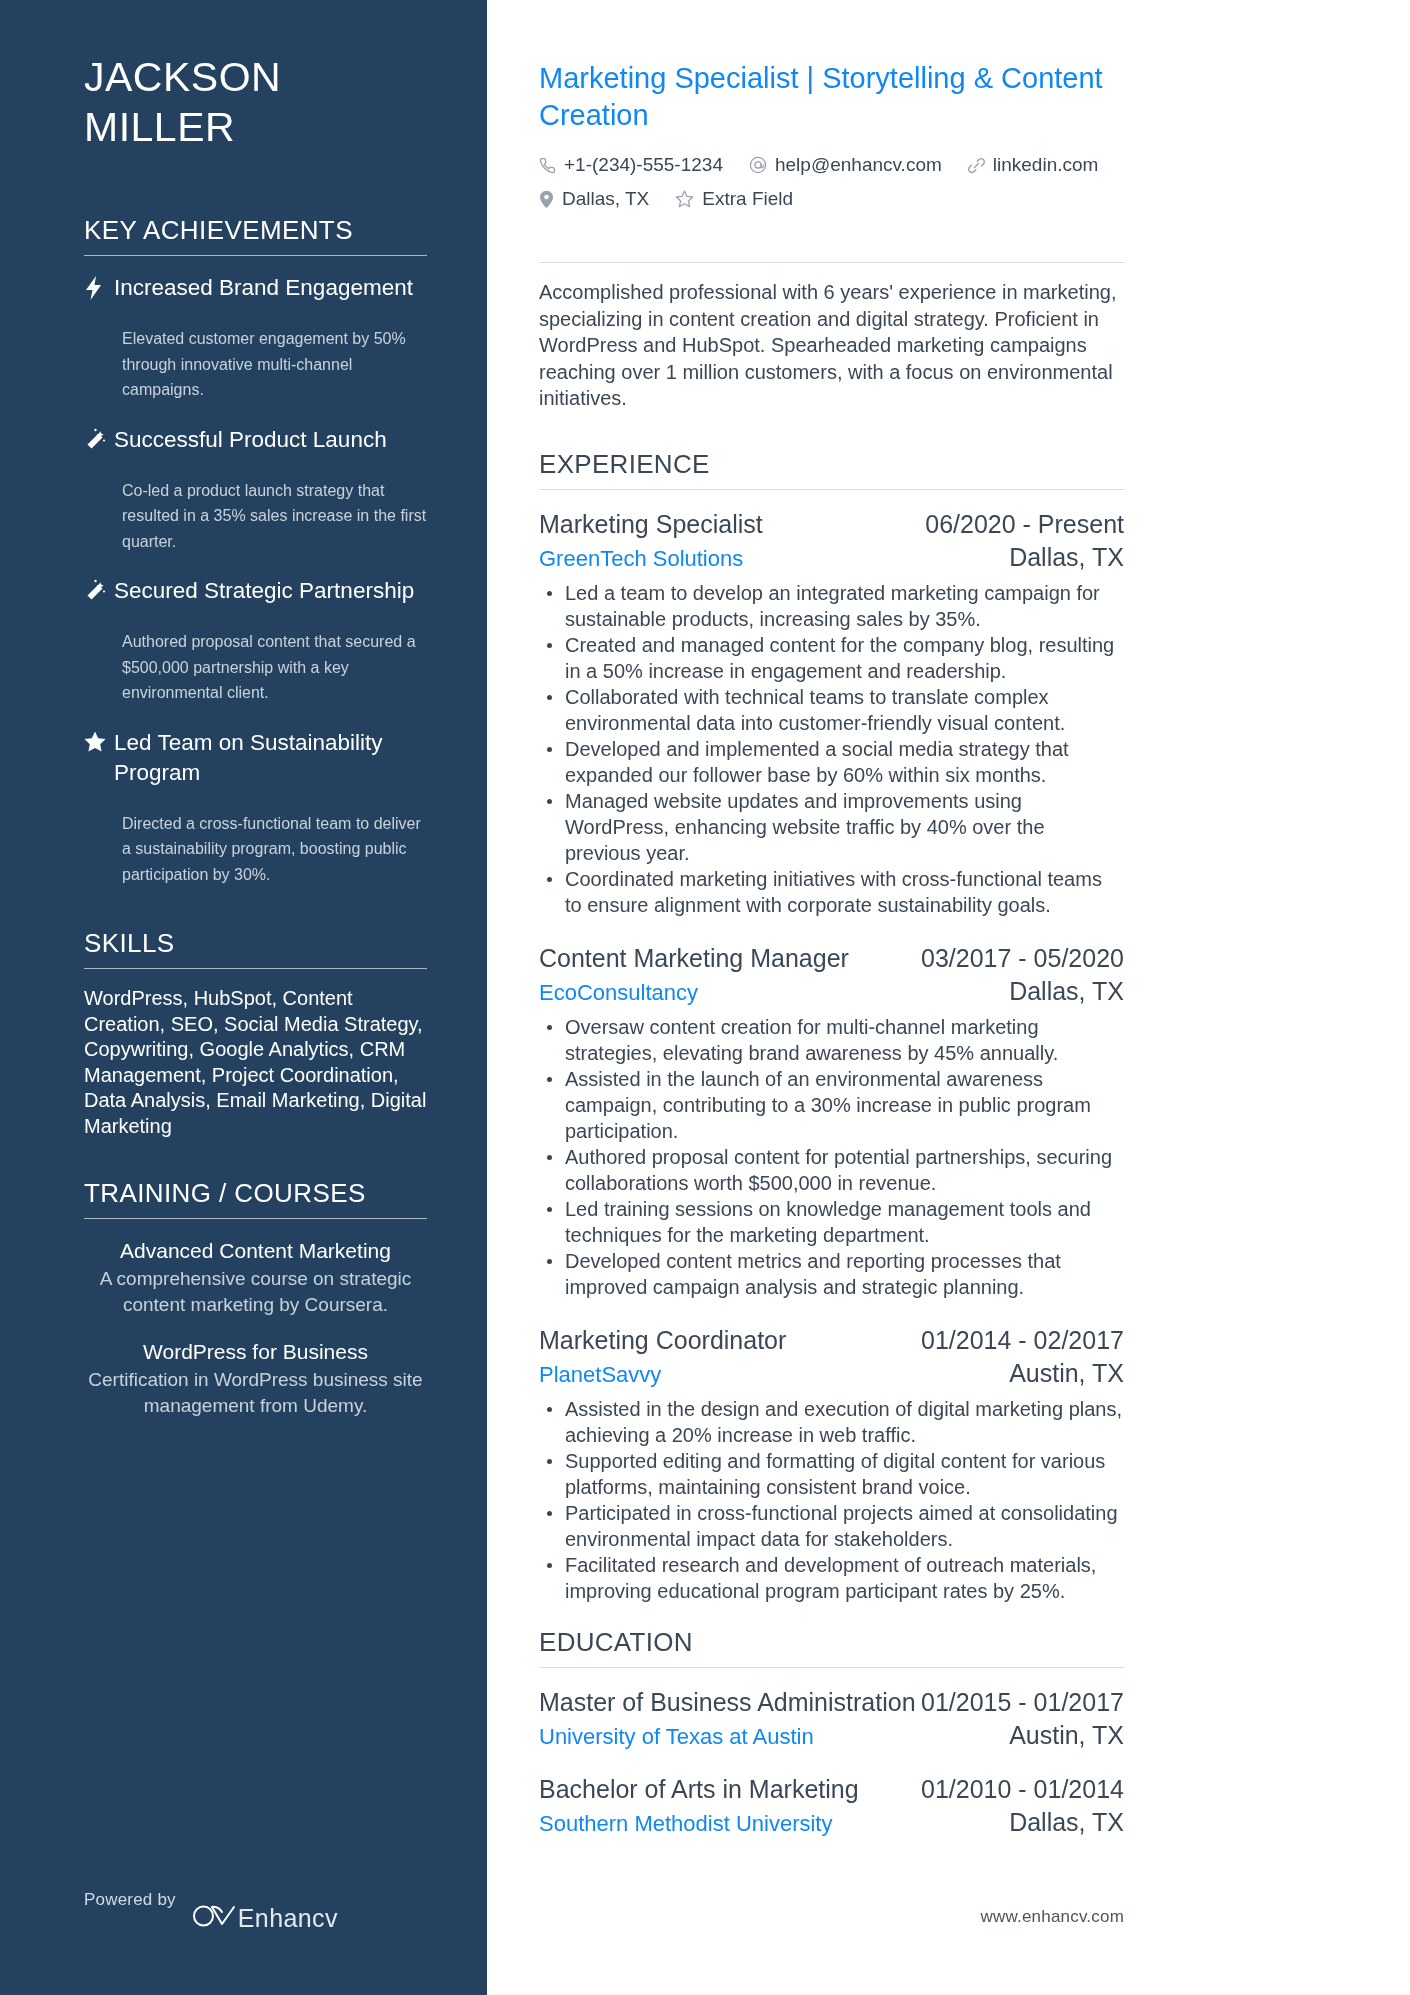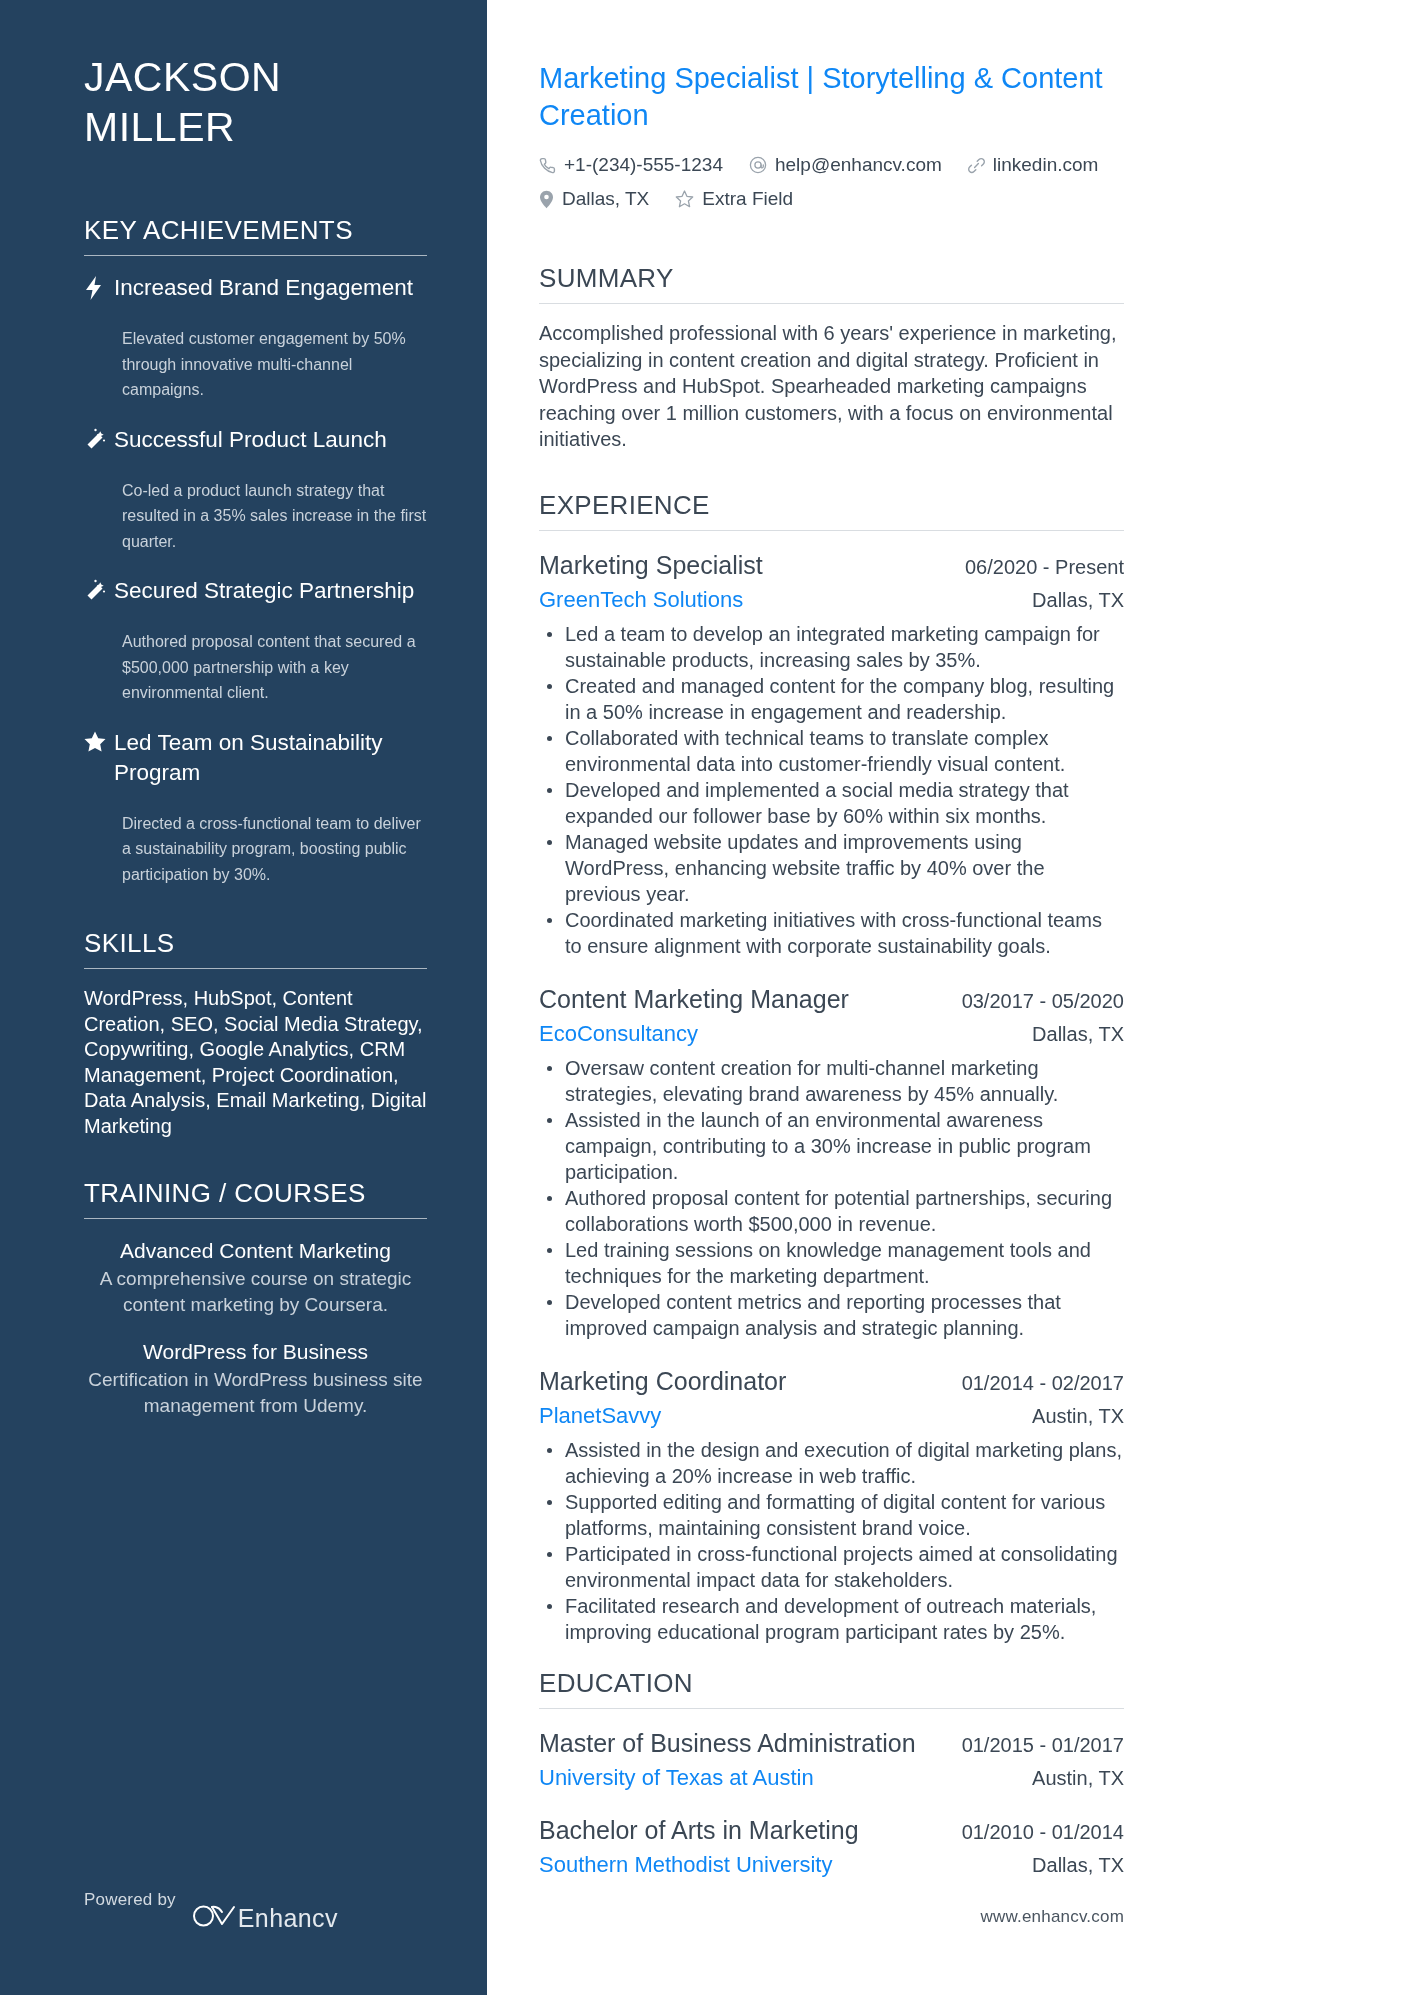--- a/index.html
+++ b/index.html
@@ -200,21 +200,21 @@
     align-items: baseline;
     gap: 4px;
   }
   .entry-title {
     font-size: 25px;
     line-height: 36px;
     color: #3b4754;
     font-weight: 400;
   }
   .entry-meta {
-    font-size: 20px;
+    font-size: 25px;
     line-height: 30px;
     color: #3b4754;
     white-space: nowrap;
   }
   .entry-org {
     font-size: 22px;
     line-height: 33px;
     color: #0f87f5;
     font-weight: 400;
   }
@@ -418,21 +418,20 @@
         <span class="ci">
           <svg width="19" height="18" viewBox="0 0 19 18">
               <path d="M9.5 1 L11.9 6.3 L17.7 7 L13.4 10.9 L14.6 16.7 L9.5 13.8 L4.4 16.7 L5.6 10.9 L1.3 7 L7.1 6.3 Z" fill="none" stroke="#9aa3ac" stroke-width="1.3" stroke-linejoin="round"></path>
             </svg>
         </span>
         <span>Extra Field</span>
       </span>
     </div>
 
     <section class="main-section">
-      <h2 class="main-heading">SUMMARY</h2>
       <div class="main-rule"></div>
       <p class="summary-text">Accomplished professional with 6 years' experience in marketing, specializing in content creation and digital strategy. Proficient in WordPress and HubSpot. Spearheaded marketing campaigns reaching over 1 million customers, with a focus on environmental initiatives.</p>
     </section>
 
     <section class="main-section">
       <h2 class="main-heading">EXPERIENCE</h2>
       <div class="main-rule"></div>
 
       <article class="entry">
         <div class="entry-row">

